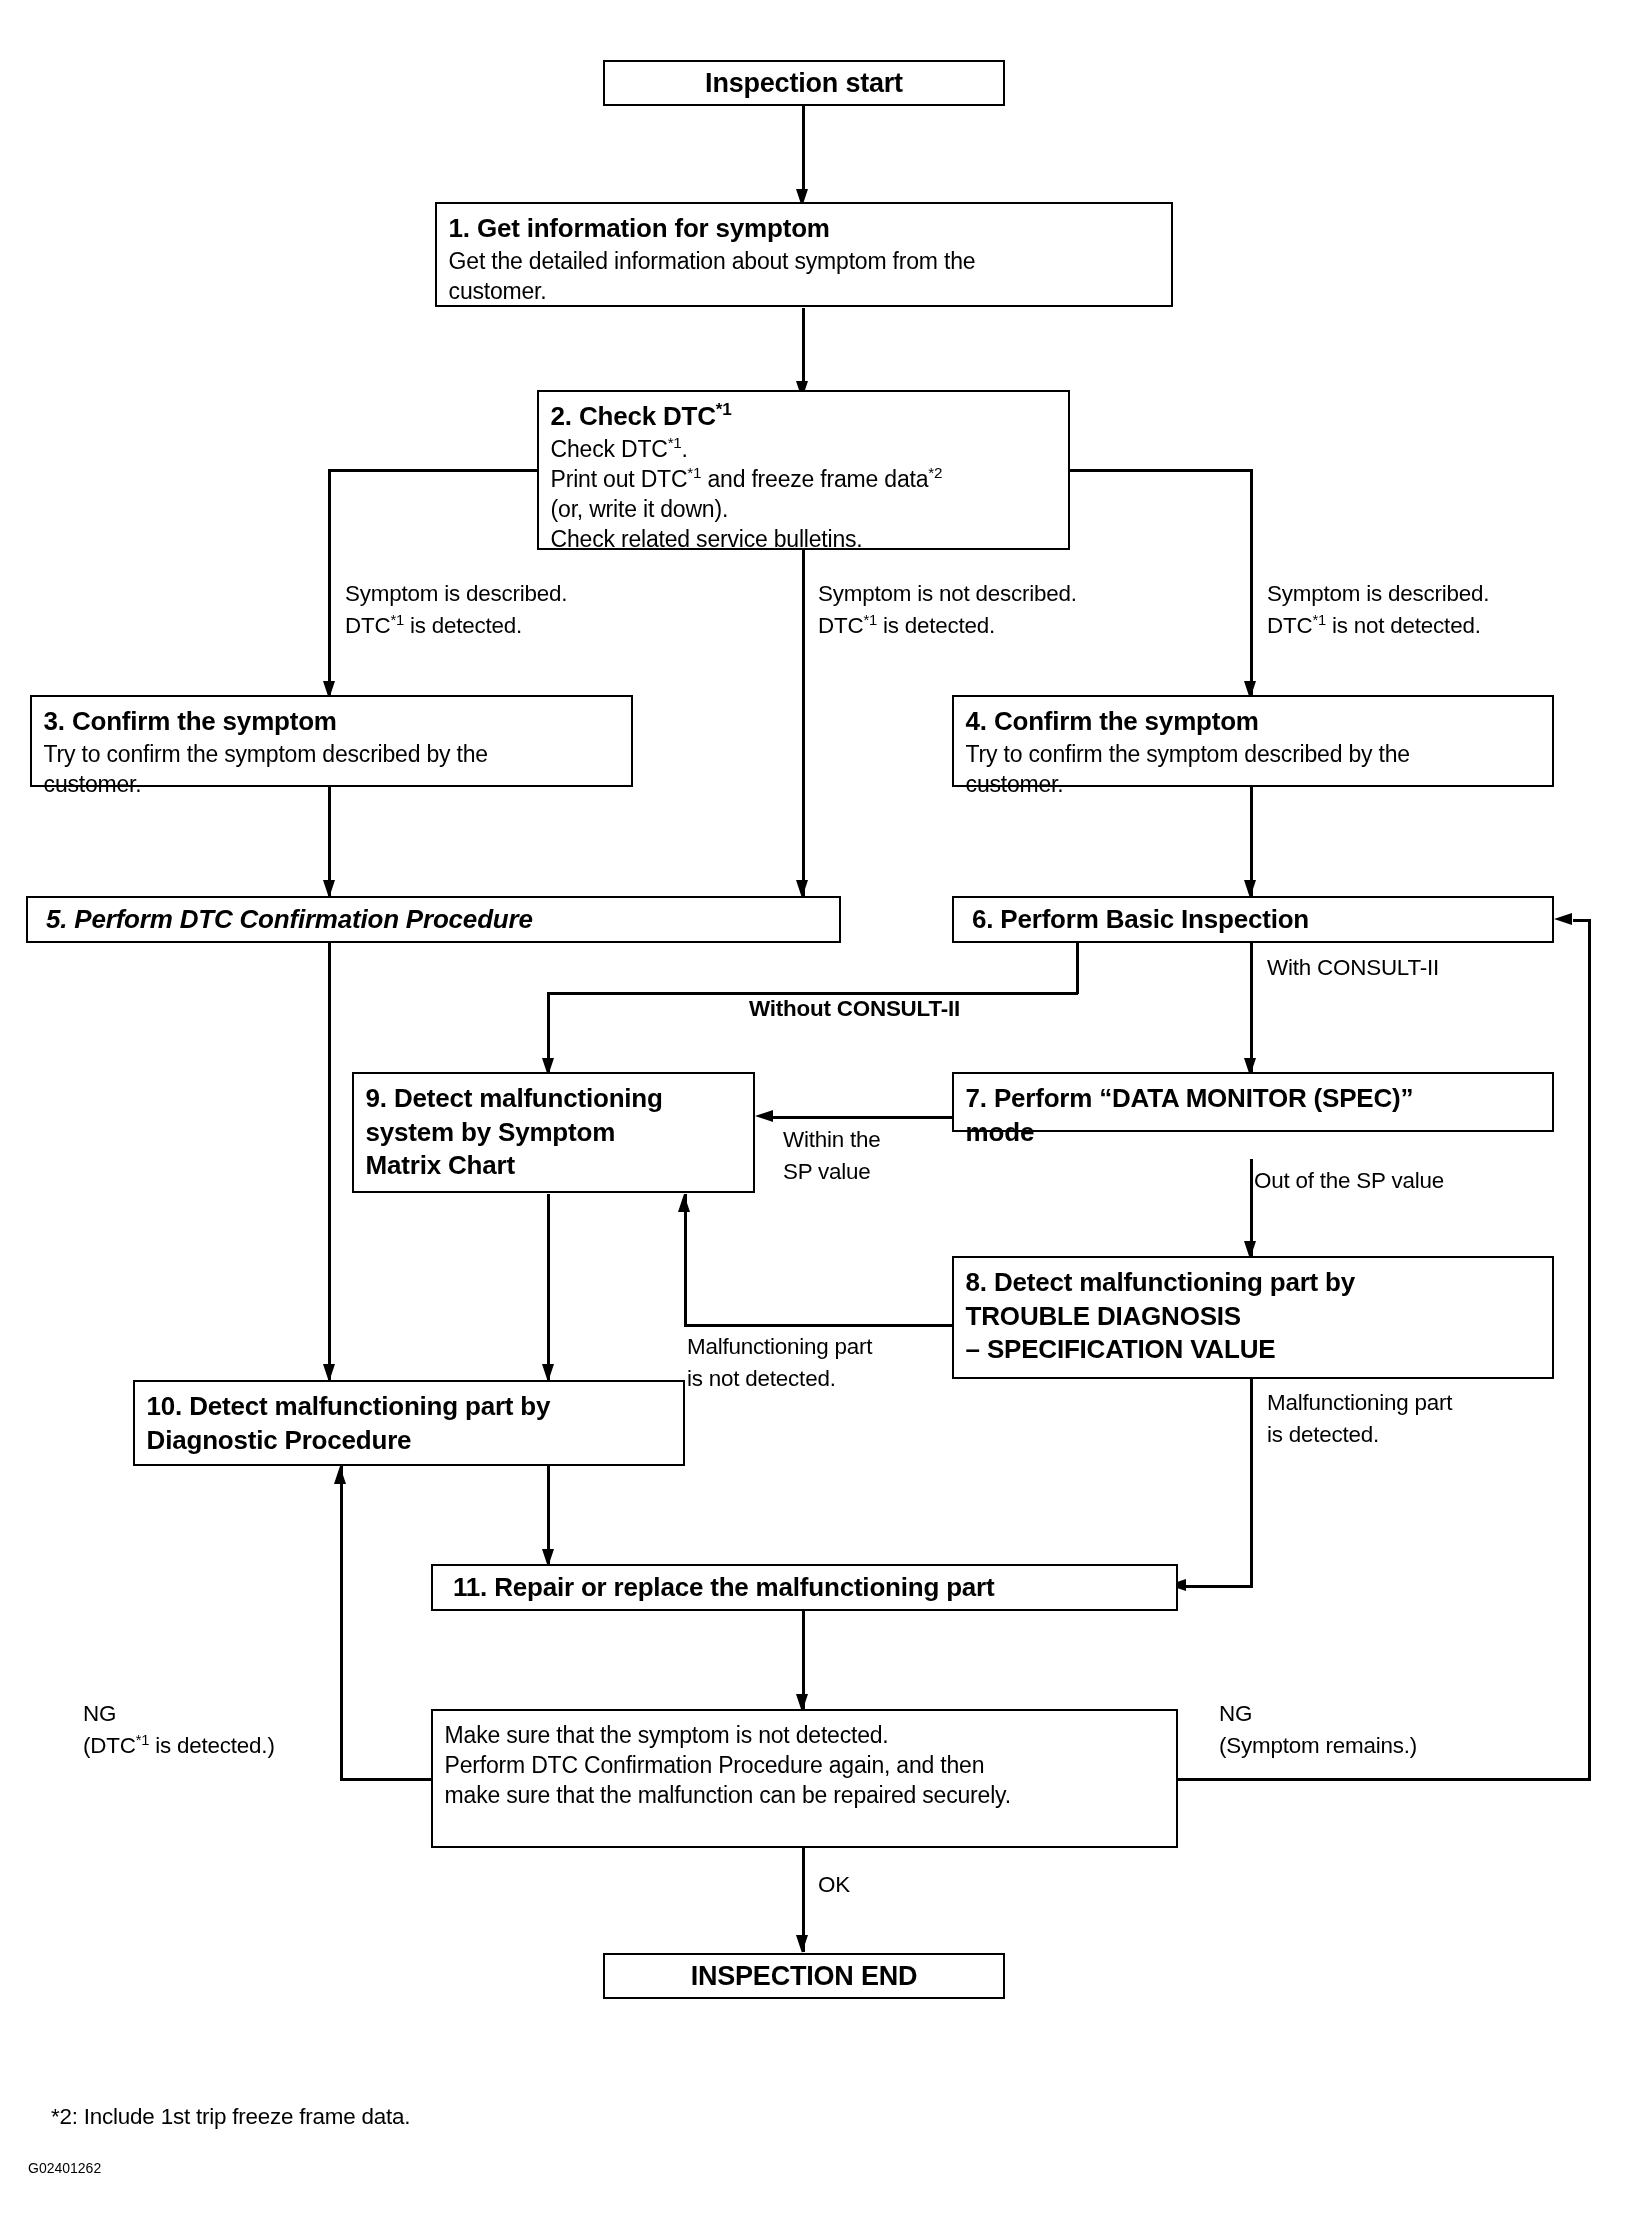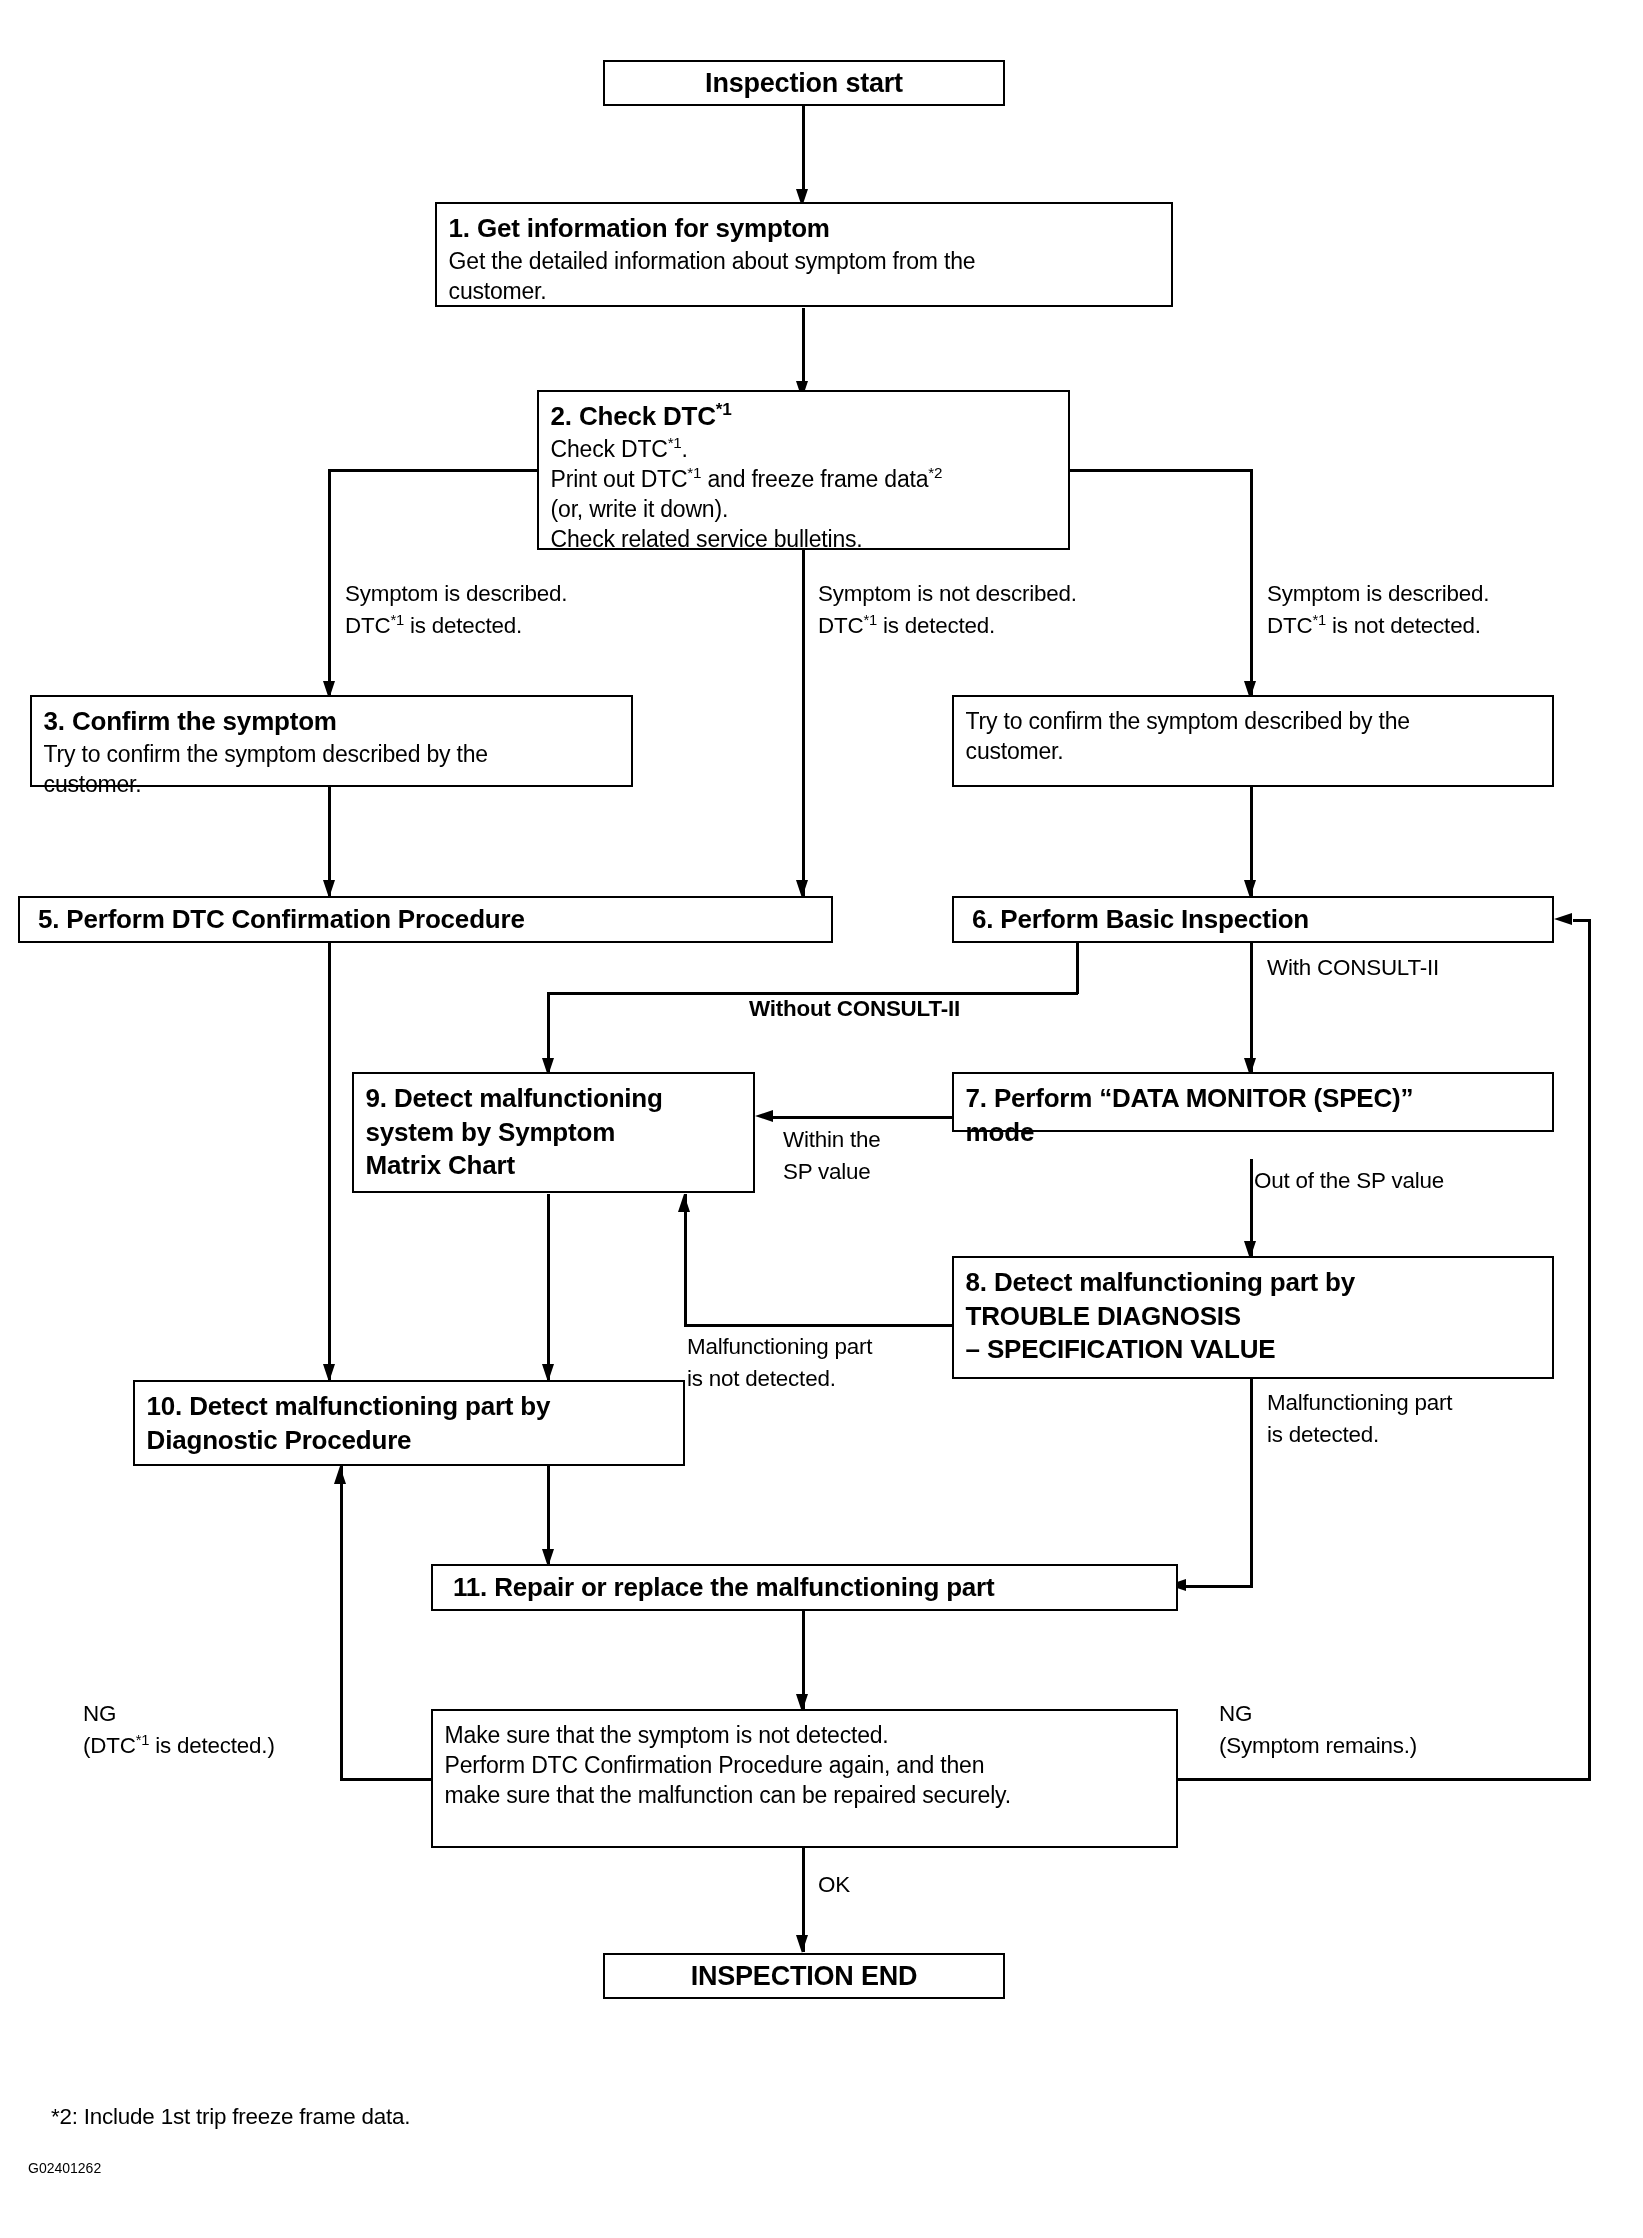--- a/index.html
+++ b/index.html
@@ -140,31 +140,32 @@
   <div class="lbl" style="left: 818px; top: 578px; width: 357px; white-space: normal;">Symptom is not described.<br>DTC<sup>*1</sup> is detected.</div>
   <div class="lbl" style="left: 1267px; top: 578px; width: 357px; white-space: normal;">Symptom is described.<br>DTC<sup>*1</sup> is not detected.</div>
 
   <div class="box" style="left:30px;top:695px;width:603px;height:92px;">
     <div class="title">3. Confirm the symptom</div>
     <div class="body">Try to confirm the symptom described by the
 customer.</div>
   </div>
 
   <div class="box" style="left:952px;top:695px;width:602px;height:92px;">
+    <div class="title">4. Confirm the symptom</div>
     <div class="body">Try to confirm the symptom described by the
 customer.</div>
   </div>
 
   <div class="ln vl" style="left:328px;top:787px;width:2.5px;height:111px;"></div>
   <div class="arrow down" style="left:323px;top:880px;"></div>
 
   <div class="ln vl" style="left:1250px;top:787px;width:2.5px;height:111px;"></div>
   <div class="arrow down" style="left:1244px;top:880px;"></div>
 
-  <div class="box onelinepad" style="left:18px;top:896px;width:815px;height:47px;">
+  <div class="box onelinepad" style="left:26px;top:896px;width:815px;height:47px;font-style:italic;">
     <div class="title">5. Perform DTC Confirmation Procedure</div>
   </div>
 
   <div class="box onelinepad" style="left:952px;top:896px;width:602px;height:47px;">
     <div class="title">6. Perform Basic Inspection</div>
   </div>
 
   <div class="ln vl" style="left:328px;top:943px;width:2.5px;height:440px;"></div>
   <div class="arrow down" style="left:323px;top:1364px;"></div>
 

